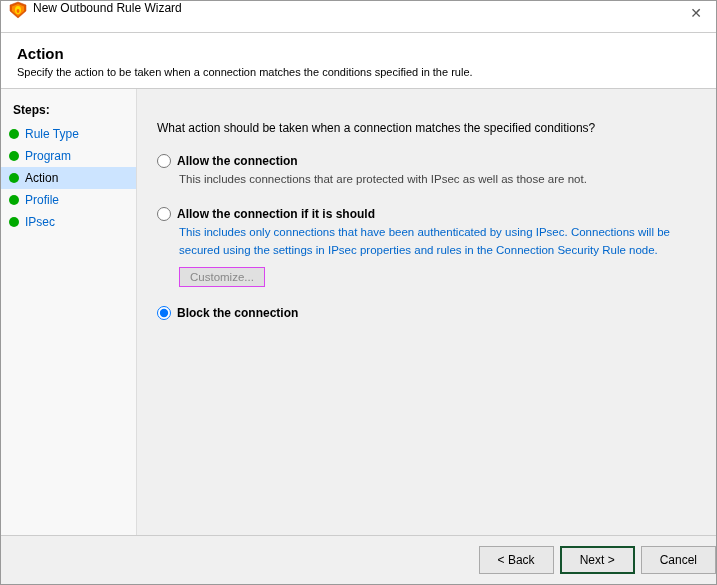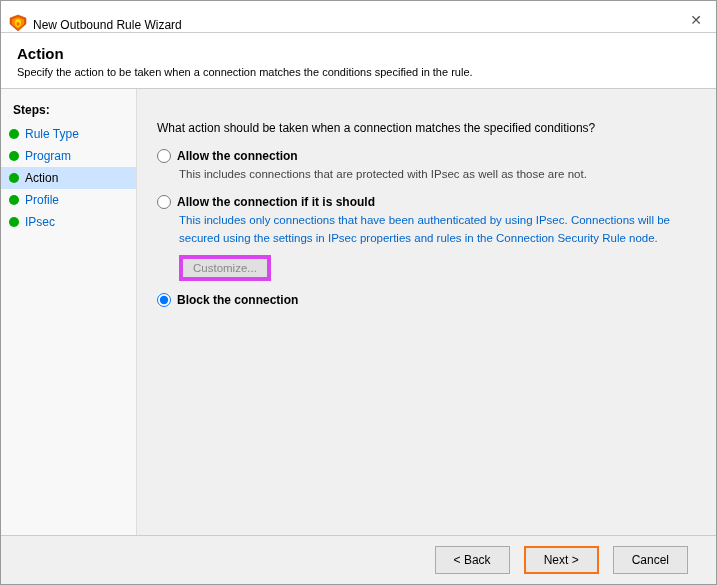--- a/index.html
+++ b/index.html
@@ -22,21 +22,21 @@
       border: 1px solid #999;
       box-shadow: 2px 2px 8px rgba(0,0,0,0.4);
       display: flex;
       flex-direction: column;
     }
 
     .title-bar {
       background: #fff;
       height: 32px;
       display: flex;
-      align-items: flex-end;
+      align-items: flex-start;
       padding: 0 8px;
       border-bottom: 1px solid #ccc;
       flex-shrink: 0;
     }
 
     .title-bar-icon {
       width: 18px;
       height: 18px;
       margin-right: 6px;
       flex-shrink: 0;
@@ -143,20 +143,21 @@
     }
 
     .radio-label {
       display: flex;
       align-items: flex-end;
       font-size: 12px;
       font-weight: bold;
       color: #000;
       margin-bottom: 3px;
       cursor: pointer;
+      margin-top: 19px;
     }
 
     .radio-label input[type="radio"] {
       margin-right: 6px;
       width: 14px;
       height: 14px;
       cursor: pointer;
       flex-shrink: 0;
     }
 
@@ -170,47 +171,47 @@
     .radio-desc.blue-text {
       color: #0066cc;
     }
 
     .customize-btn {
       margin-top: 8px;
       margin-left: 22px;
       padding: 3px 10px;
       font-size: 11.5px;
       background: #e0e0e0;
-      border: 4px solid #d946ef;
+      border: 1px solid #d946ef;
       cursor: default;
       color: #888;
     }
 
     .footer {
       background: #f0f0f0;
       border-top: 1px solid #ccc;
-      padding: 10px 28px;
+      padding: 10px 0;
       display: flex;
       justify-content: flex-end;
-      gap: 14px;
+      gap: 6px;
       flex-shrink: 0;
     }
 
     .footer-btn {
       padding: 5px 18px;
       font-size: 12px;
       cursor: pointer;
       border: 1px solid #aaa;
       background: #e8e8e8;
       color: #000;
       min-width: 70px;
     }
 
     .footer-btn.primary {
-      border: 2px solid #f97316;
+      border: 2px solid #14532d;
       background: #e8e8e8;
     }
   </style>
 </head>
 <body>
 
 <div class="window">
 
   <div class="title-bar">
     <div class="title-bar-icon">

